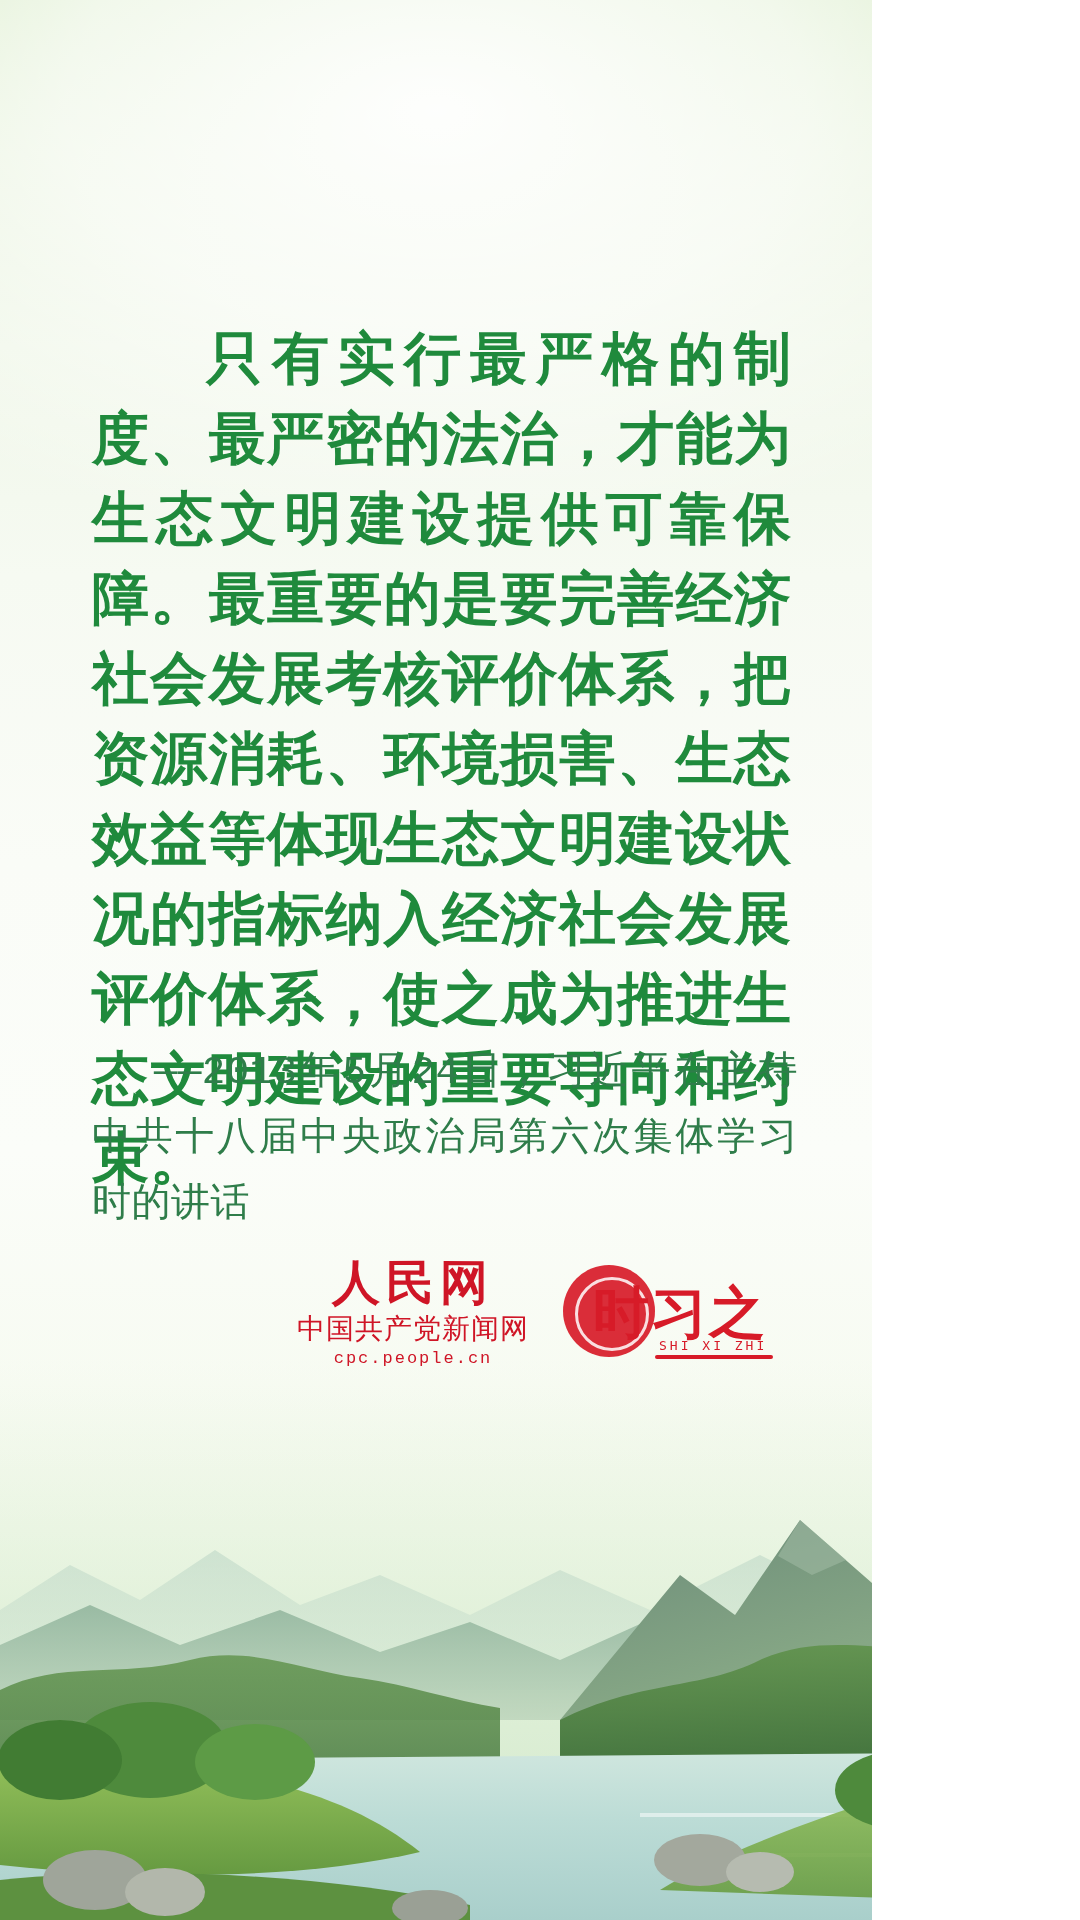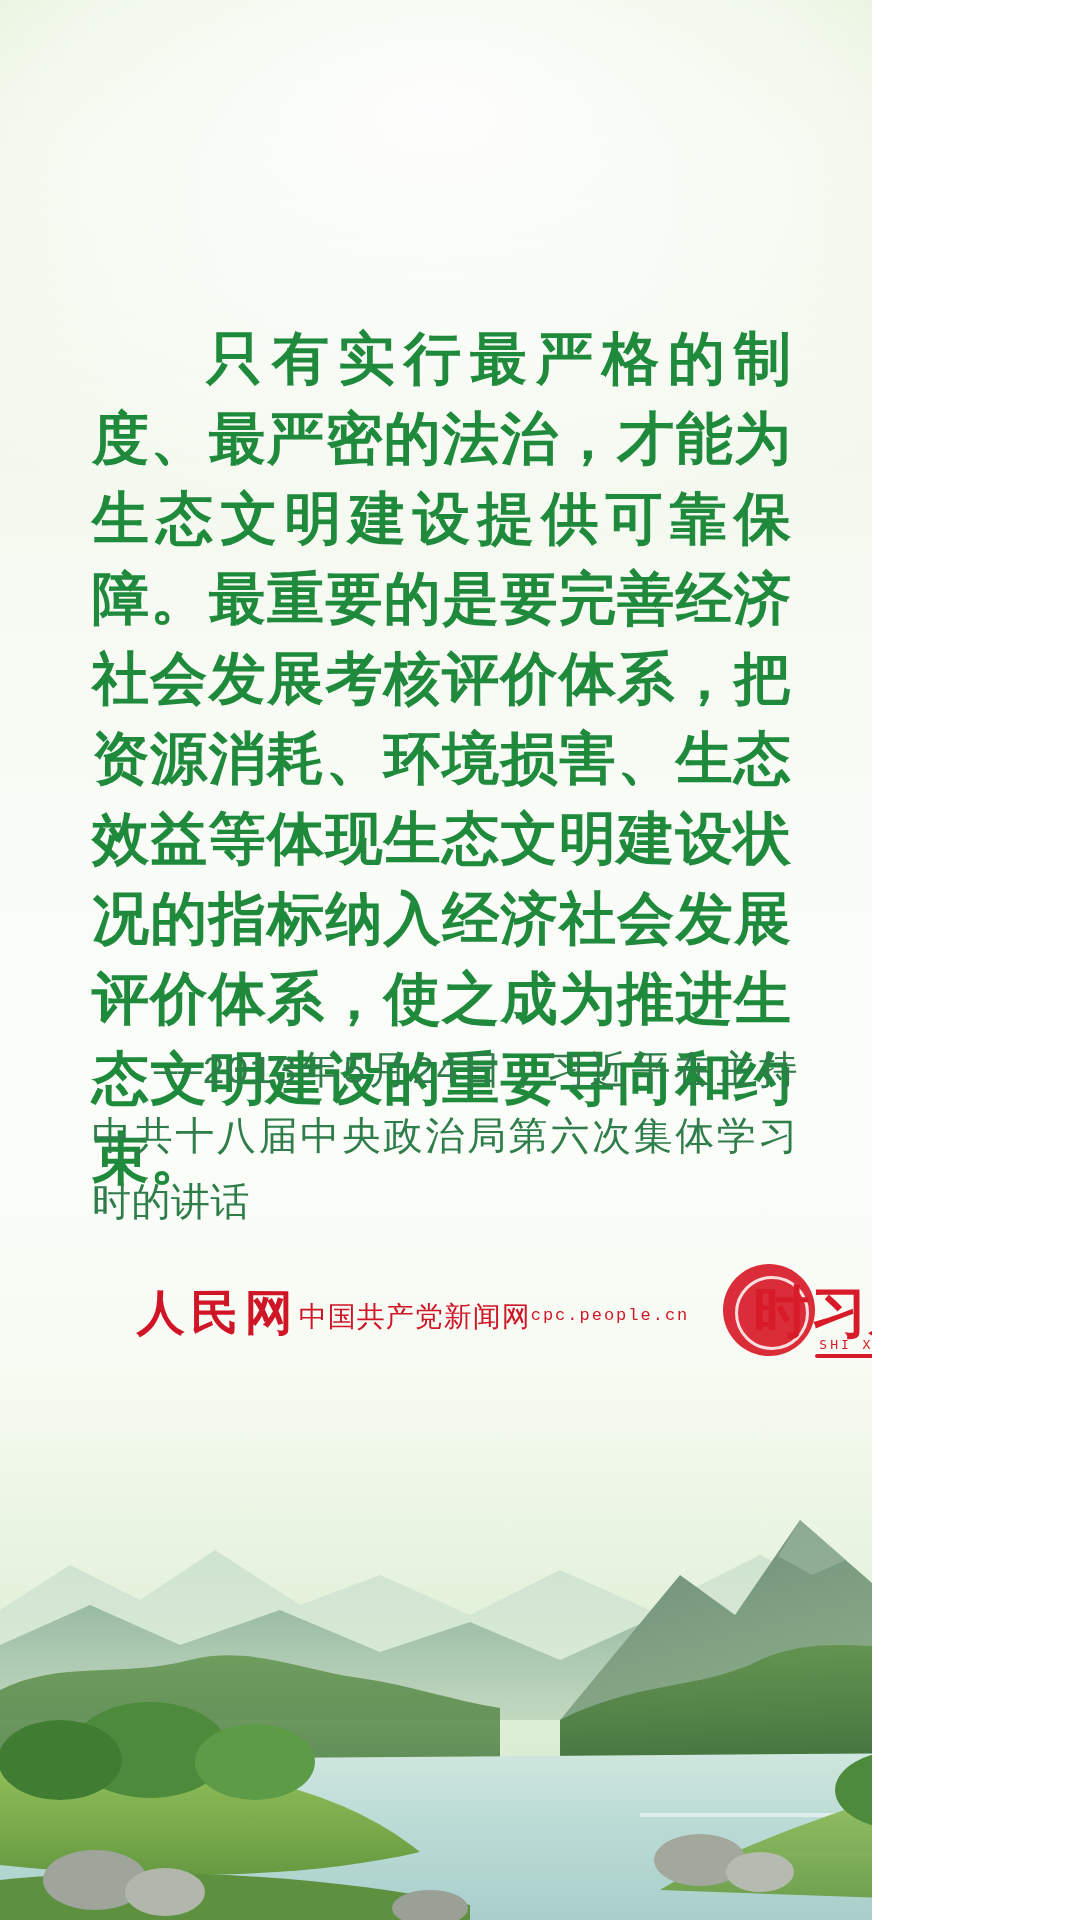--- a/index.html
+++ b/index.html
@@ -88,21 +88,21 @@
     top: 1258px;
     width: 1080px;
     display: flex;
     justify-content: center;
     align-items: center;
     gap: 34px;
   }
 
   .people-logo {
     display: flex;
-    flex-direction: row;
+    flex-direction: column;
     align-items: center;
     line-height: 1;
   }
   .people-logo .cn-name {
     font-size: 48px;
     font-weight: 700;
     color: #cf1526;
     letter-spacing: 6px;
     font-family: "DejaVu Sans", sans-serif;
   }

